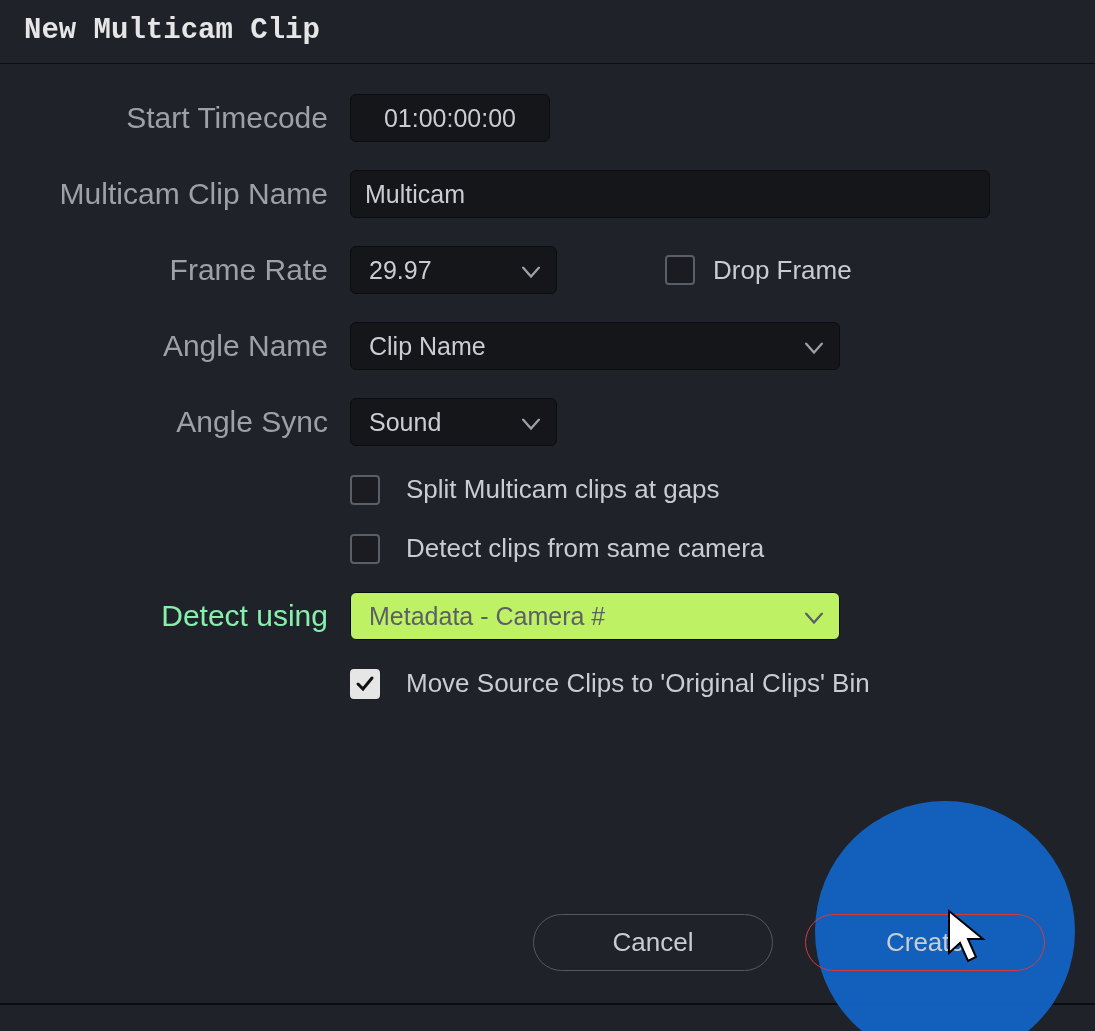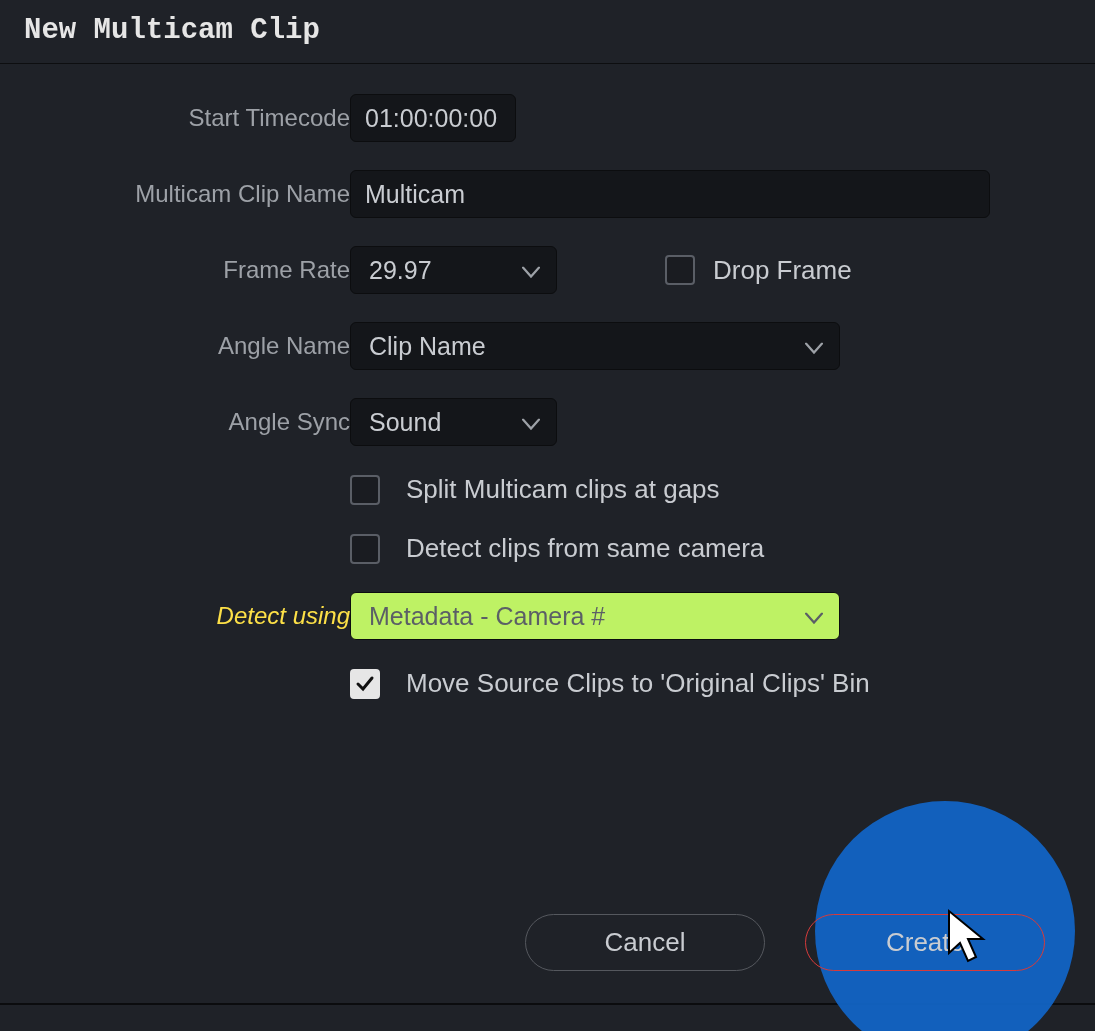--- a/index.html
+++ b/index.html
@@ -29,40 +29,41 @@
     padding: 30px 50px 0 50px;
   }
   .row {
     display: flex;
     align-items: center;
     margin-bottom: 28px;
   }
   .label {
     width: 300px;
     text-align: right;
-    font-size: 24px;
+    padding-right: 22px;
+    font-size: 30px;
     color: #9da1a7;
   }
   .field {
     flex: 1;
     display: flex;
     align-items: center;
     gap: 28px;
   }
   .input-text {
     background: #14161a;
     border: 1px solid #0c0d0f;
     border-radius: 6px;
     color: #c9ccd1;
     font-size: 25px;
     padding: 8px 14px;
     height: 48px;
     outline: none;
   }
-  .input-text.timecode { width: 166px; }
+  .input-text.timecode { width: 200px; text-align: center; }
   .input-text.name { width: 640px; }
   .select {
     position: relative;
     background: #14161a;
     border: 1px solid #0c0d0f;
     border-radius: 6px;
     color: #c9ccd1;
     font-size: 25px;
     padding: 8px 44px 8px 18px;
     height: 48px;
@@ -120,21 +121,21 @@
     align-items: center;
     gap: 26px;
     margin-bottom: 28px;
     margin-top: 6px;
   }
   .buttons {
     position: absolute;
     bottom: 60px;
     right: 50px;
     display: flex;
-    gap: 40px;
+    gap: 32px;
     align-items: flex-start;
   }
   .btn {
     border: 1.5px solid #55585e;
     background: transparent;
     color: #c9ccd1;
     font-size: 26px;
     padding: 12px 0;
     width: 240px;
     border-radius: 30px;
@@ -166,21 +167,21 @@
     pointer-events: none;
   }
   .bottom-divider {
     position: absolute;
     bottom: 26px;
     left: 0;
     right: 0;
     height: 2px;
     background: #0b0c0e;
   }
-  .label.disabled { color: #fde047; font-style: italic; }
+  .label.disabled { color: #86efac; }
 </style>
 </head>
 <body>
 
 <div class="dialog">
 
   <div class="titlebar">New Multicam Clip</div>
 
   <div class="form">
 

